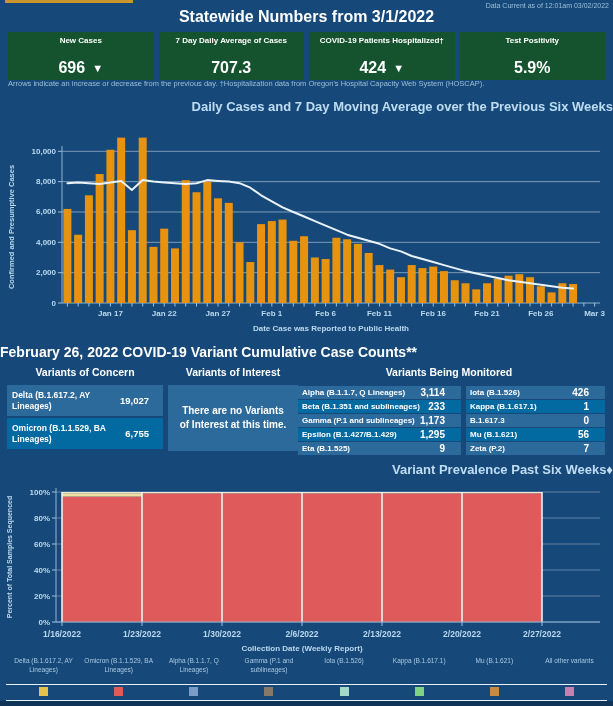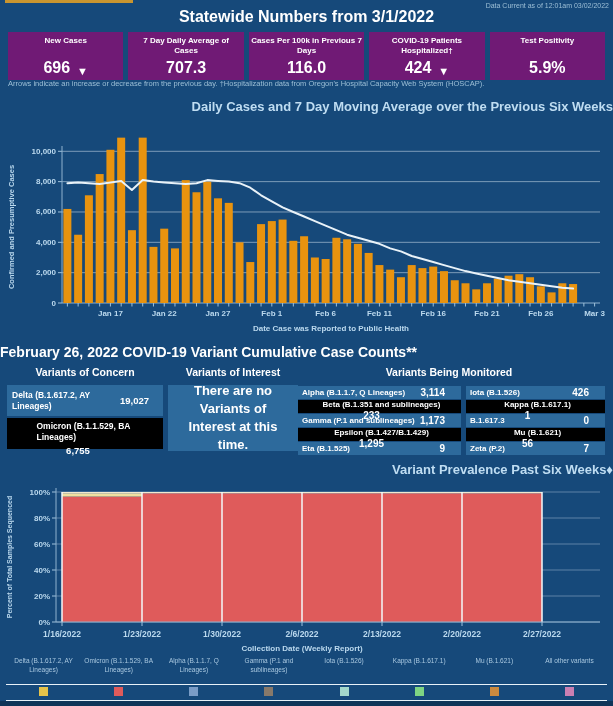--- a/index.html
+++ b/index.html
@@ -6,36 +6,36 @@
   body{
     width:613px;height:706px;position:relative;overflow:hidden;
     background:#16497A;
     font-family:"Liberation Sans",sans-serif;color:#fff;
   }
   .abs{position:absolute;}
   .gold-line{left:5px;top:0;width:128px;height:3px;background:#C9952F;}
   .data-current{top:2px;right:4px;font-size:7px;color:#9DBFD6;}
   .main-title{top:8px;left:0;width:613px;text-align:center;font-size:16px;font-weight:bold;color:#FFFFFF;}
   .cards{top:32px;left:8px;width:597px;display:flex;gap:5px;}
-  .card{flex:1;background:#701a75;height:48px;box-sizing:border-box;padding:4px 2px 3px 2px;
+  .card{flex:1;background:#14532d;height:48px;box-sizing:border-box;padding:4px 2px 3px 2px;
         display:flex;flex-direction:column;justify-content:space-between;}
   .card-label{font-size:8px;font-weight:bold;text-align:center;line-height:1.2;color:#FFFFFF;}
-  .card-value{font-size:16px;font-weight:bold;text-align:center;color:#FFFFFF;display:flex;justify-content:center;align-items:flex-end;gap:7px;}
+  .card-value{font-size:16px;font-weight:bold;text-align:center;color:#FFFFFF;display:flex;justify-content:center;align-items:center;gap:7px;}
   .card-value .arrow{font-size:11px;line-height:1;}
   .footnote{top:79px;left:8px;width:600px;font-size:7.5px;color:#9DBFD6;}
   .chart-title{left:0;width:613px;text-align:right;font-size:13px;font-weight:bold;color:#BFDDF2;}
   .section-title{top:344px;left:0;width:613px;text-align:left;font-size:14px;font-weight:bold;color:#FFFFFF;}
   .col-header{top:366px;text-align:center;font-size:10.5px;font-weight:bold;color:#FFFFFF;}
   .vrow{display:flex;align-items:center;justify-content:space-between;box-sizing:border-box;margin-bottom:2px;}
   .vrow .vlabel{font-size:8.5px;font-weight:bold;line-height:1.25;padding:3px 2px 3px 5px;text-align:left;}
   .vrow .vvalue{font-size:9.5px;font-weight:bold;padding-right:14px;white-space:nowrap;}
   .bg-muted{background:#2D6A9C;}
-  .bg-bright{background:#000000;flex-direction:column;}
+  .bg-bright{background:#0369a1;}
   .voi-panel{top:385px;left:168px;width:130px;height:66px;background:#2D6A9C;display:flex;align-items:center;justify-content:center;}
-  .voi-text{font-size:13px;font-weight:bold;text-align:center;line-height:1.4;padding:0 10px;}
+  .voi-text{font-size:10px;font-weight:bold;text-align:center;line-height:1.4;padding:0 10px;}
   .mon-row{height:13px;margin-bottom:1px;}
   .mon-row .vlabel{font-size:8px;padding:0 0 0 4px;}
   .mon-row .vvalue{font-size:10px;padding-right:16px;}
   .legend-labels{top:657px;left:6px;width:601px;display:flex;}
   .legend-item{flex:1;text-align:center;}
   .legend-label{font-size:6.5px;line-height:1.35;color:#A9C8E0;padding:0 3px;}
   .legend-rule{left:6px;width:601px;height:1px;background:#E8F1F8;}
   .legend-squares{top:687px;left:6px;width:601px;display:flex;}
   .legend-sq-cell{flex:1;display:flex;justify-content:center;}
   .legend-square{width:9px;height:9px;}
@@ -54,26 +54,20 @@
       <div class="card-label">New Cases</div>
       <div class="card-value">
         <span>696</span>
         <span class="arrow">▼</span>
       </div>
     </div>
     <div class="card">
       <div class="card-label">7 Day Daily Average of Cases</div>
       <div class="card-value">
         <span>707.3</span>
-      </div>
-    </div>
-    <div class="card">
-      <div class="card-label">Cases Per 100k in Previous 7 Days</div>
-      <div class="card-value">
-        <span>116.0</span>
       </div>
     </div>
     <div class="card">
       <div class="card-label">COVID-19 Patients Hospitalized†</div>
       <div class="card-value">
         <span>424</span>
         <span class="arrow">▼</span>
       </div>
     </div>
     <div class="card">

